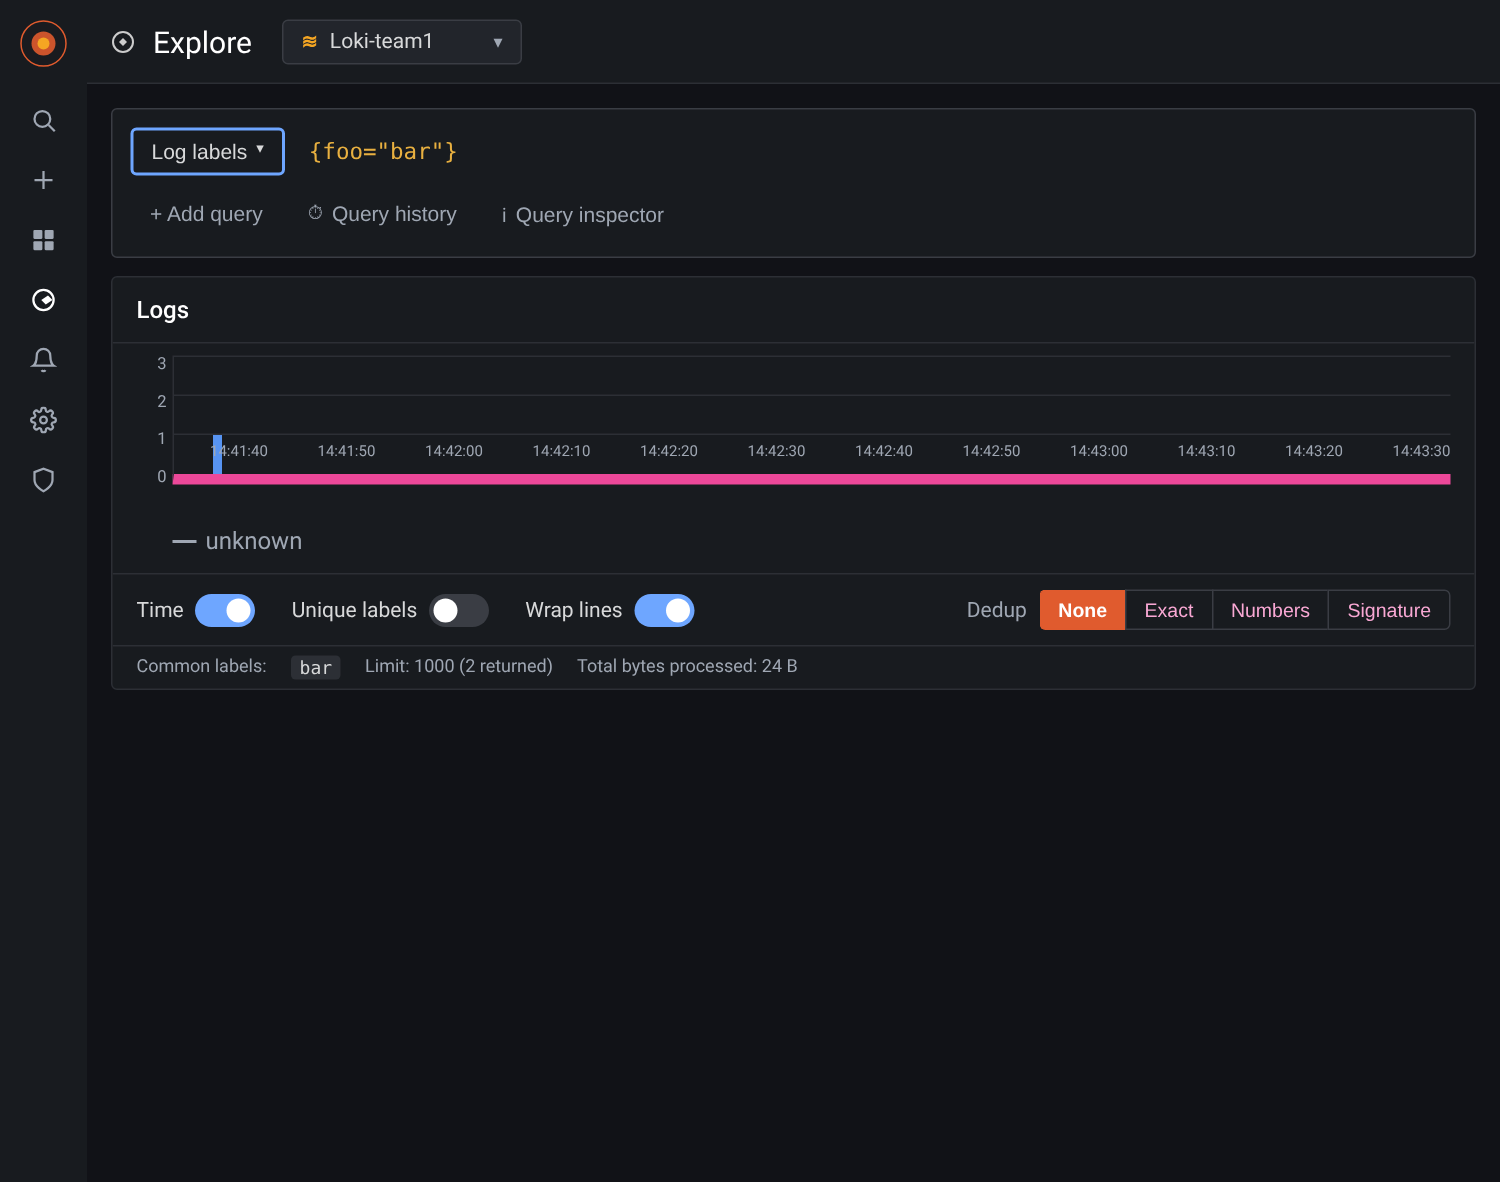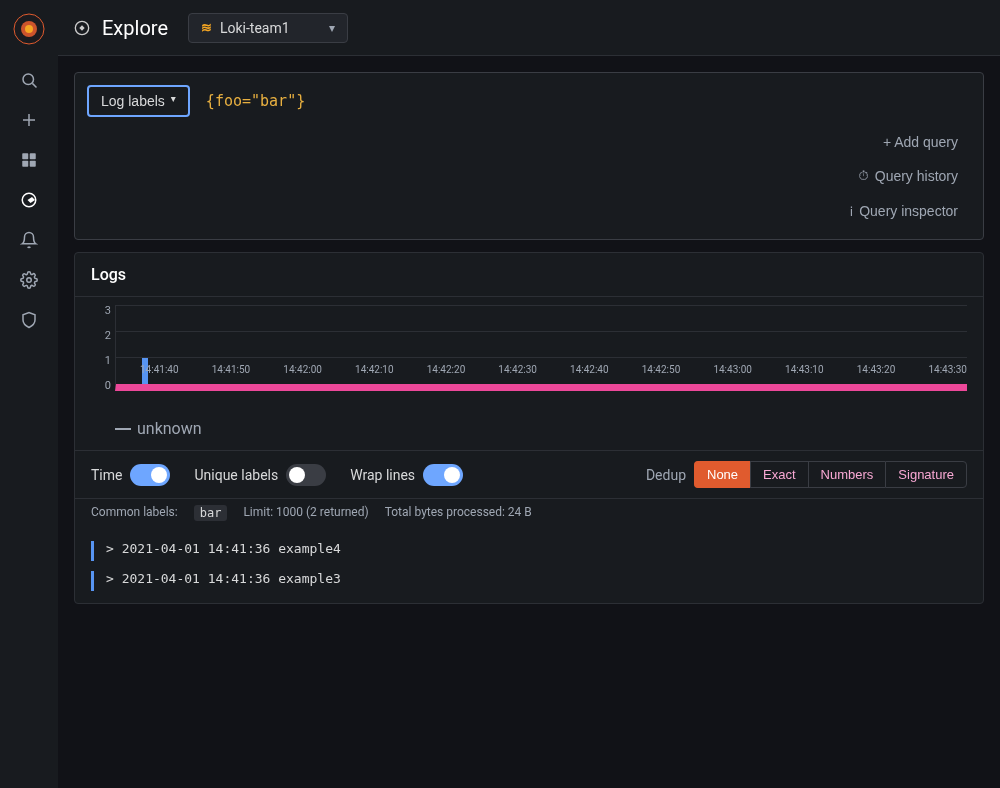--- a/index.html
+++ b/index.html
@@ -142,23 +142,22 @@
       background: transparent;
       border: none;
       color: #e8b040;
       font-size: 14px;
       font-family: 'Consolas', 'Monaco', monospace;
       outline: none;
       padding: 4px 8px;
     }
     .query-actions {
       display: flex;
-      align-items: flex-end;
+      align-items: flex-start;
       gap: 4px;
-      flex-direction: column;
     }
     .action-btn {
       background: transparent;
       border: 1px solid transparent;
       color: #9fa7b3;
       padding: 6px 12px;
       cursor: pointer;
       border-radius: 4px;
       display: flex;
       align-items: center;
@@ -305,21 +304,21 @@
     }
     .dedup-btn {
       background: transparent;
       border: 1px solid #3a3d44;
       color: #f9a8d4;
       padding: 5px 12px;
       cursor: pointer;
       font-size: 13px;
       border-right: none;
     }
-    .dedup-btn:first-of-type { border-radius: 4px 0 0 4px; }
+    .dedup-btn:first-of-type { border-radius: 4px 0 0 4px; font-weight: bold; }
     .dedup-btn:last-of-type {
       border-right: 1px solid #3a3d44;
       border-radius: 0 4px 4px 0;
     }
     .dedup-btn.active {
       background: #e05b2e;
       border-color: #e05b2e;
       color: #fff;
     }
     .dedup-group {
@@ -545,27 +544,17 @@
         </div>
       </div>
 
       <div class="summary-row">
         <span style="color:#9fa7b3;">Common labels:</span>
         <span class="summary-value">bar</span>
         <span>Limit:  1000 (2 returned)</span>
         <span>Total bytes processed:  24 B</span>
       </div>
 
-      <div class="log-entries">
-        <div class="log-entry">
-          <div class="log-entry-bar"></div>
-          <span class="log-text">&gt; 2021-04-01 14:41:36 example4</span>
-        </div>
-        <div class="log-entry">
-          <div class="log-entry-bar"></div>
-          <span class="log-text">&gt; 2021-04-01 14:41:36 example3</span>
-        </div>
-      </div>
 
     </div>
 
   </div>
 </div>
 
 </body></html>

